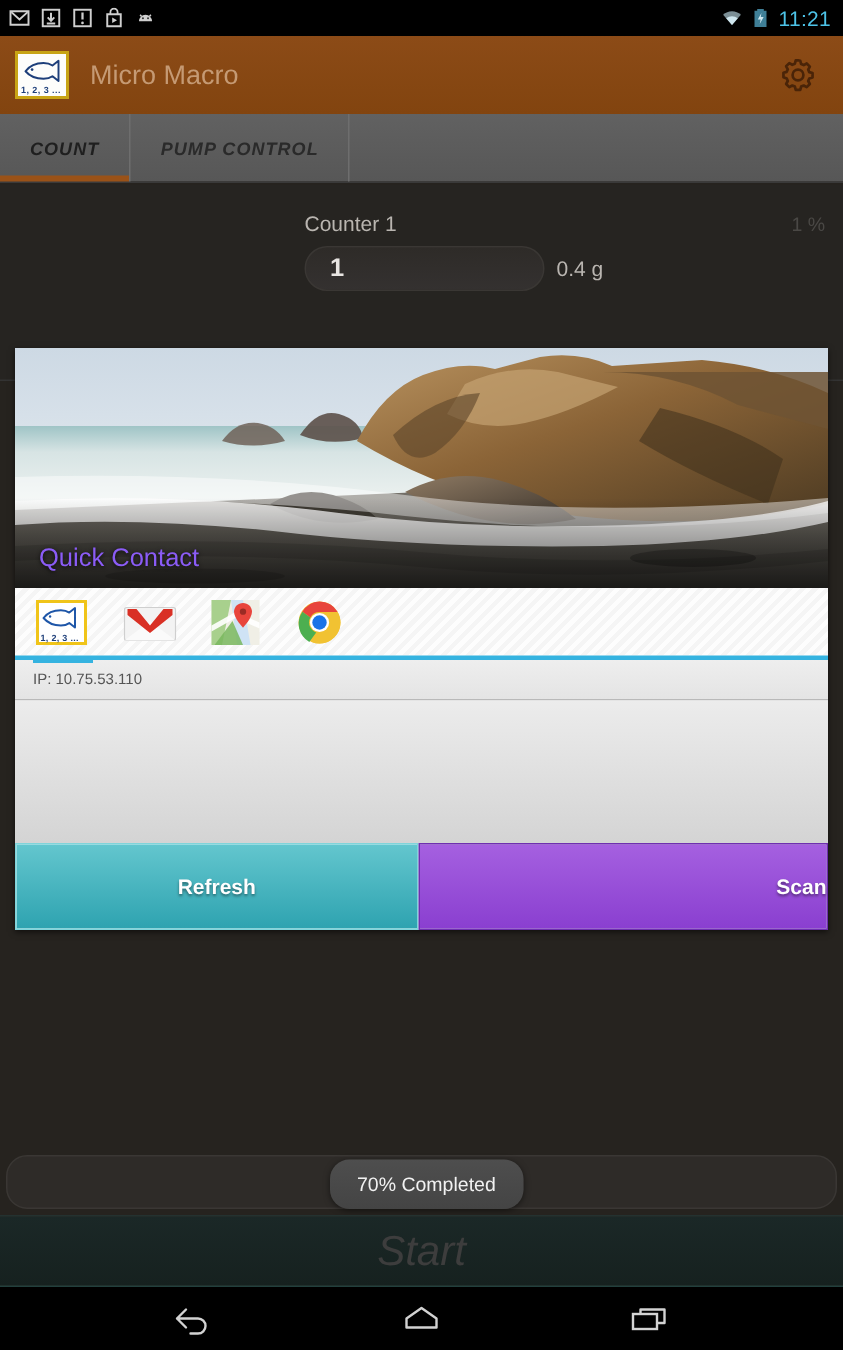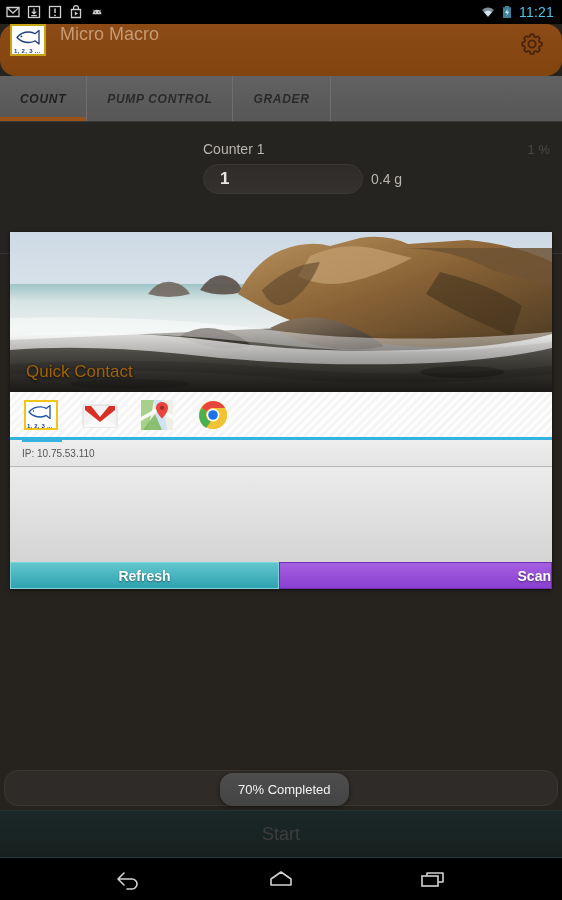--- a/index.html
+++ b/index.html
@@ -45,23 +45,23 @@
   }
 
   
   .actionbar {
     position: absolute;
     top: 24px; left: 0;
     width: 562px; height: 52px;
     background: #8a4a16;
     background: linear-gradient(#8c4b17, #82440f);
     display: flex;
+    align-items: center;
     padding: 0 10px;
     box-sizing: border-box;
-    border-radius: 16px;
   }
   .applogo {
     width: 36px; height: 32px;
     background: #fdfdfb;
     border: 2px solid #c8a415;
     box-sizing: border-box;
     position: relative;
     flex: 0 0 auto;
   }
   .applogo svg { position: absolute; top: 1px; left: 1px; }
@@ -186,21 +186,21 @@
   }
   .qc-photo {
     position: relative;
     width: 542px; height: 160px;
     overflow: hidden;
   }
   .qc-photo svg { display: block; }
   .qc-name {
     position: absolute;
     left: 16px; bottom: 10px;
-    color: #a16207;
+    color: #8b5cf6;
     font-size: 17px;
     text-shadow: 0 1px 3px rgba(0,0,0,0.8);
   }
   .qc-apps {
     position: relative;
     height: 48px;
     background: #fcfcfc;
     background-image: repeating-linear-gradient(-45deg, #f5f5f5 0 3px, #fdfdfd 3px 6px);
     display: flex;
     align-items: center;
@@ -254,21 +254,21 @@
     color: #555;
     font-size: 10px;
     margin-top: 2px;
   }
   .qc-body {
     height: 95px;
     background: linear-gradient(#ececec, #d4d4d4);
   }
   .qc-buttons {
     display: flex;
-    height: 27px;
+    height: 58px;
   }
   .btn-refresh {
     flex: 0 0 269px;
     background: linear-gradient(#63c6ce, #2ea3b0);
     border: 1px solid #7fd4da;
     box-sizing: border-box;
     display: flex; align-items: center; justify-content: center;
     color: #fff; font-size: 14px; font-weight: bold;
     text-shadow: 0 1px 2px rgba(0,0,0,0.45);
   }
@@ -321,21 +321,22 @@
     background: linear-gradient(#1b2827, #16211f);
     border-top: 1px solid #243230;
     border-bottom: 1px solid #22403d;
     display: flex;
     align-items: center;
     justify-content: center;
     box-sizing: border-box;
   }
   .startbtn span {
     color: #3d3d3d;
-    font-size: 18px;
+    font-size: 28px;
+    font-style: italic;
   }
 
   
   .navbar {
     position: absolute;
     left: 0; bottom: 0;
     width: 562px; height: 42px;
     background: #000;
     display: flex;
     align-items: center;
@@ -408,23 +409,20 @@
       </svg>
     </div>
   </div>
 
   <div class="tabbar">
     <div class="tab active">
       <span>COUNT</span>
     </div>
     <div class="tab">
       <span>PUMP CONTROL</span>
-    </div>
-    <div class="tab">
-      <span>GRADER</span>
     </div>
   </div>
 
   <div class="counterwrap">
     <div class="counter-label-row">
       <span class="counter-title">Counter 1</span>
       <span class="counter-pct">1 %</span>
     </div>
     <div class="counter-input-row">
       <div class="counter-input">

